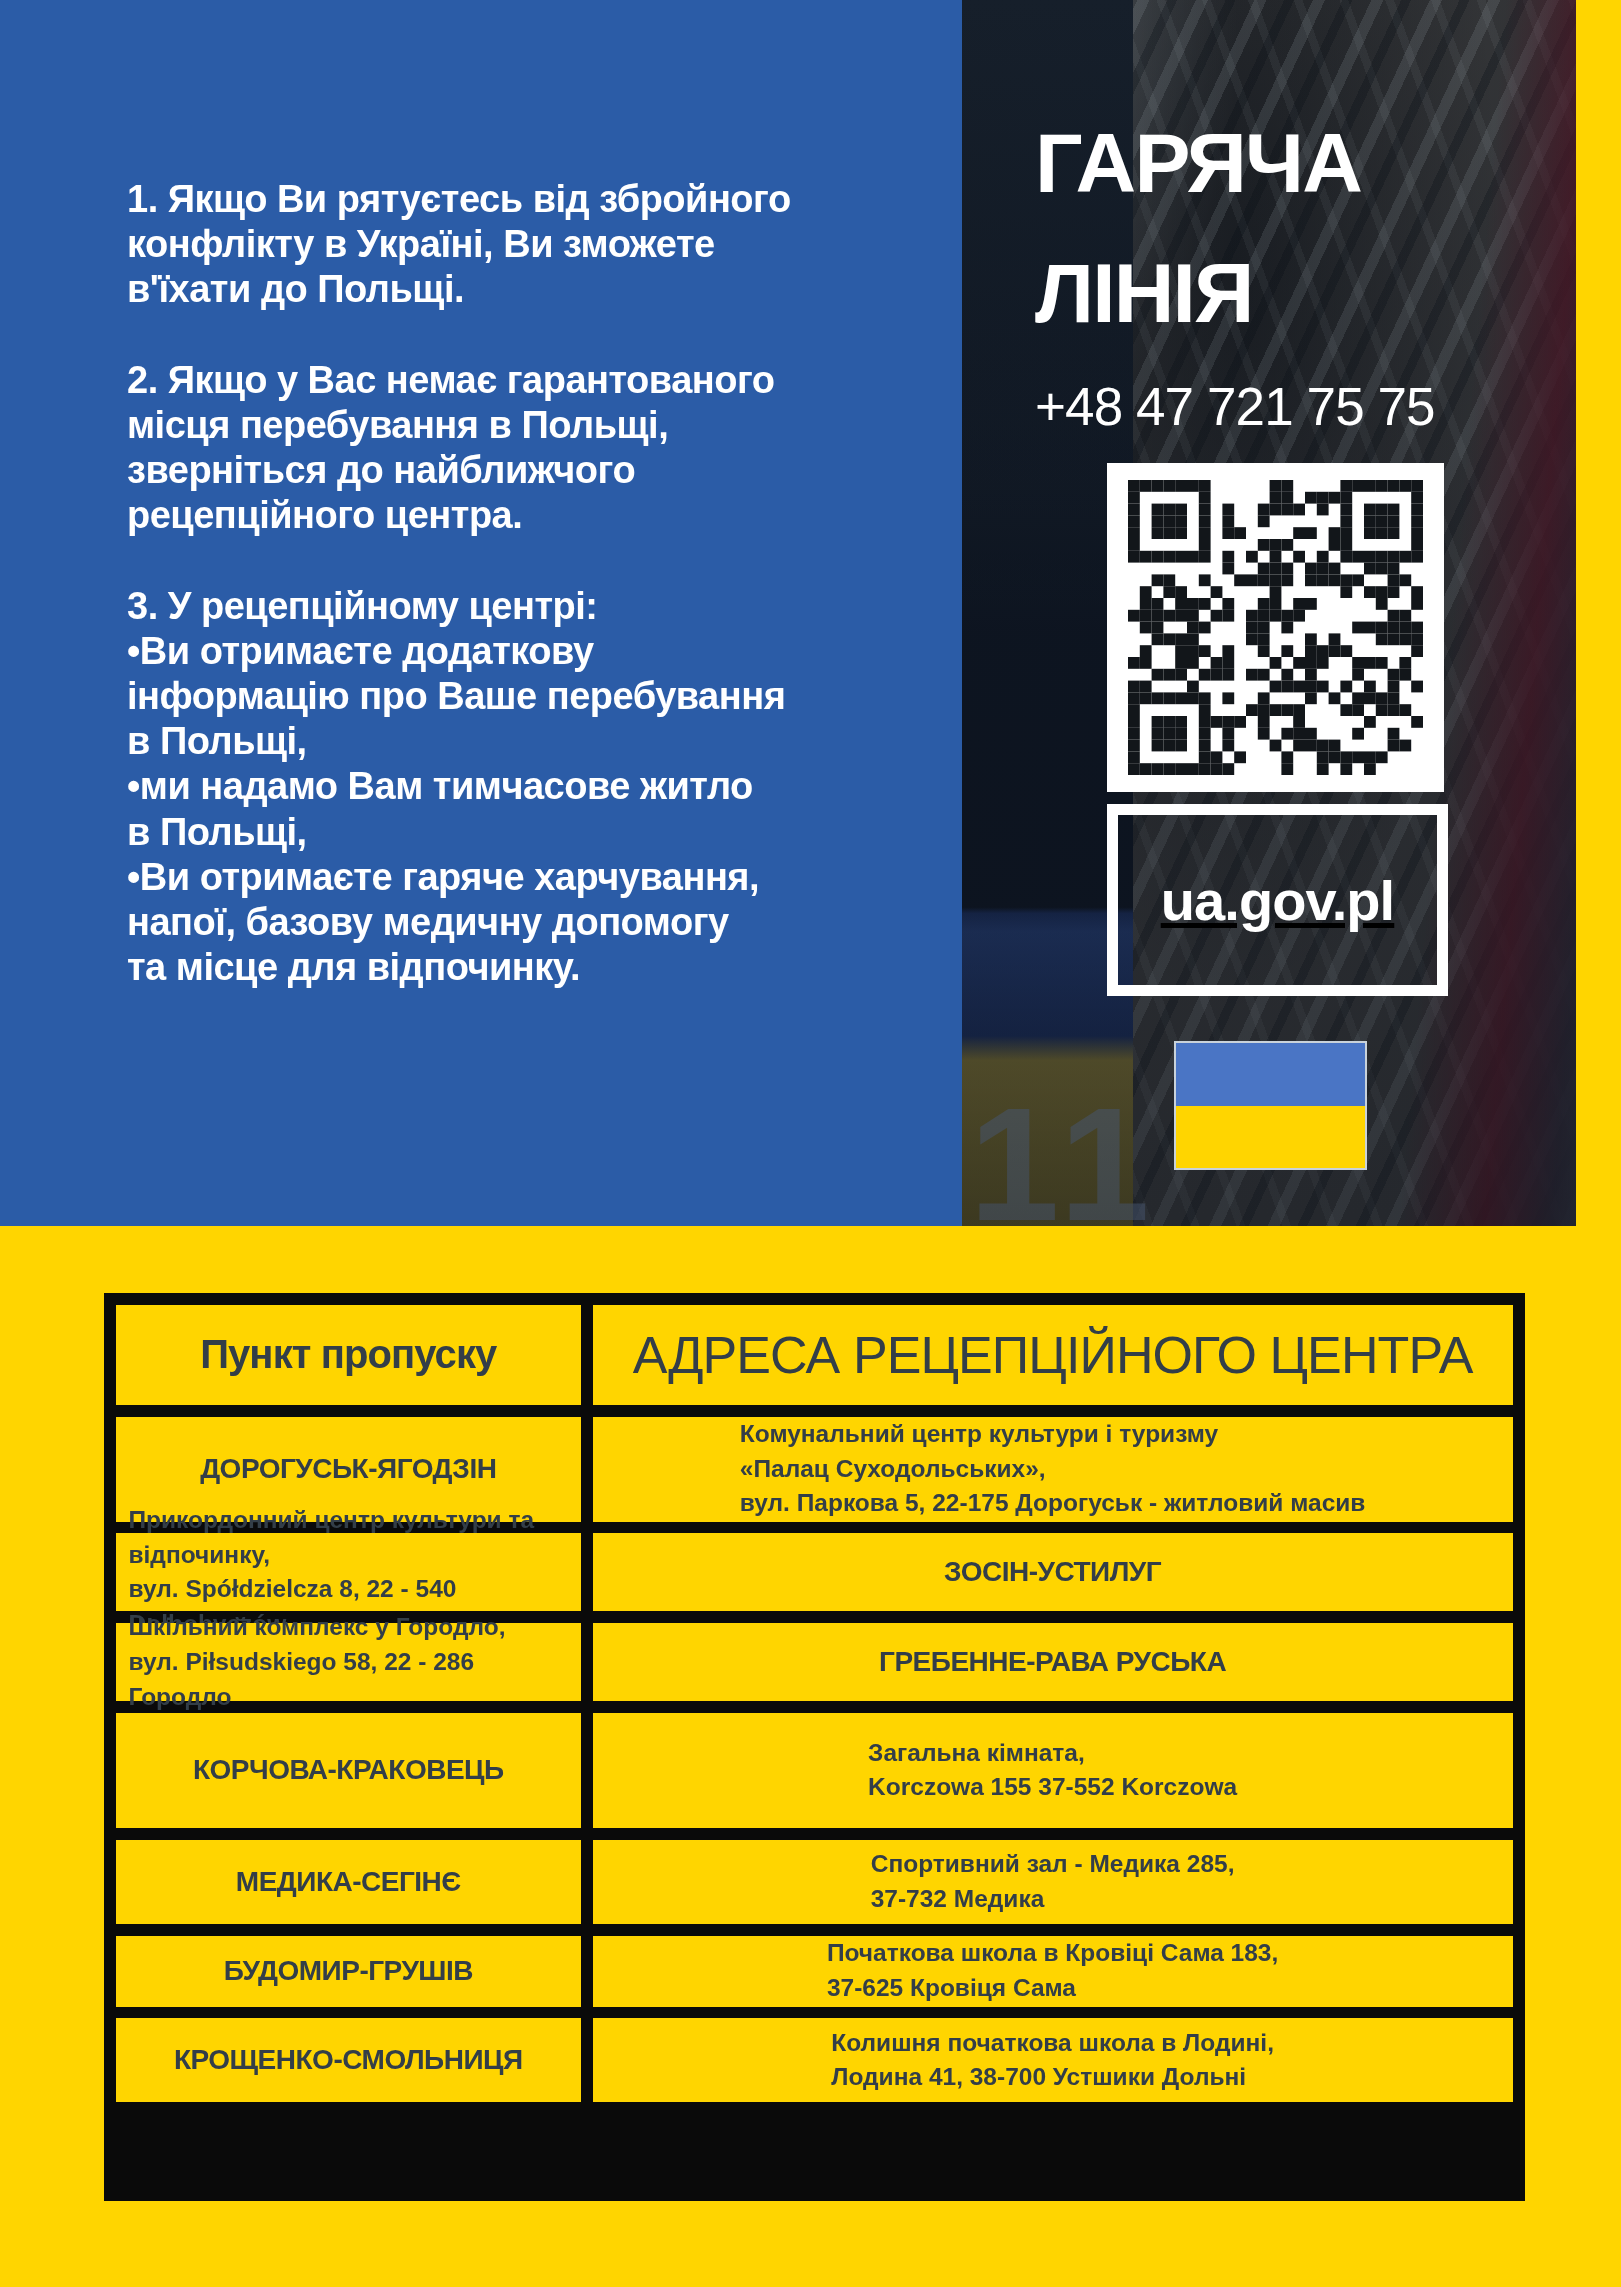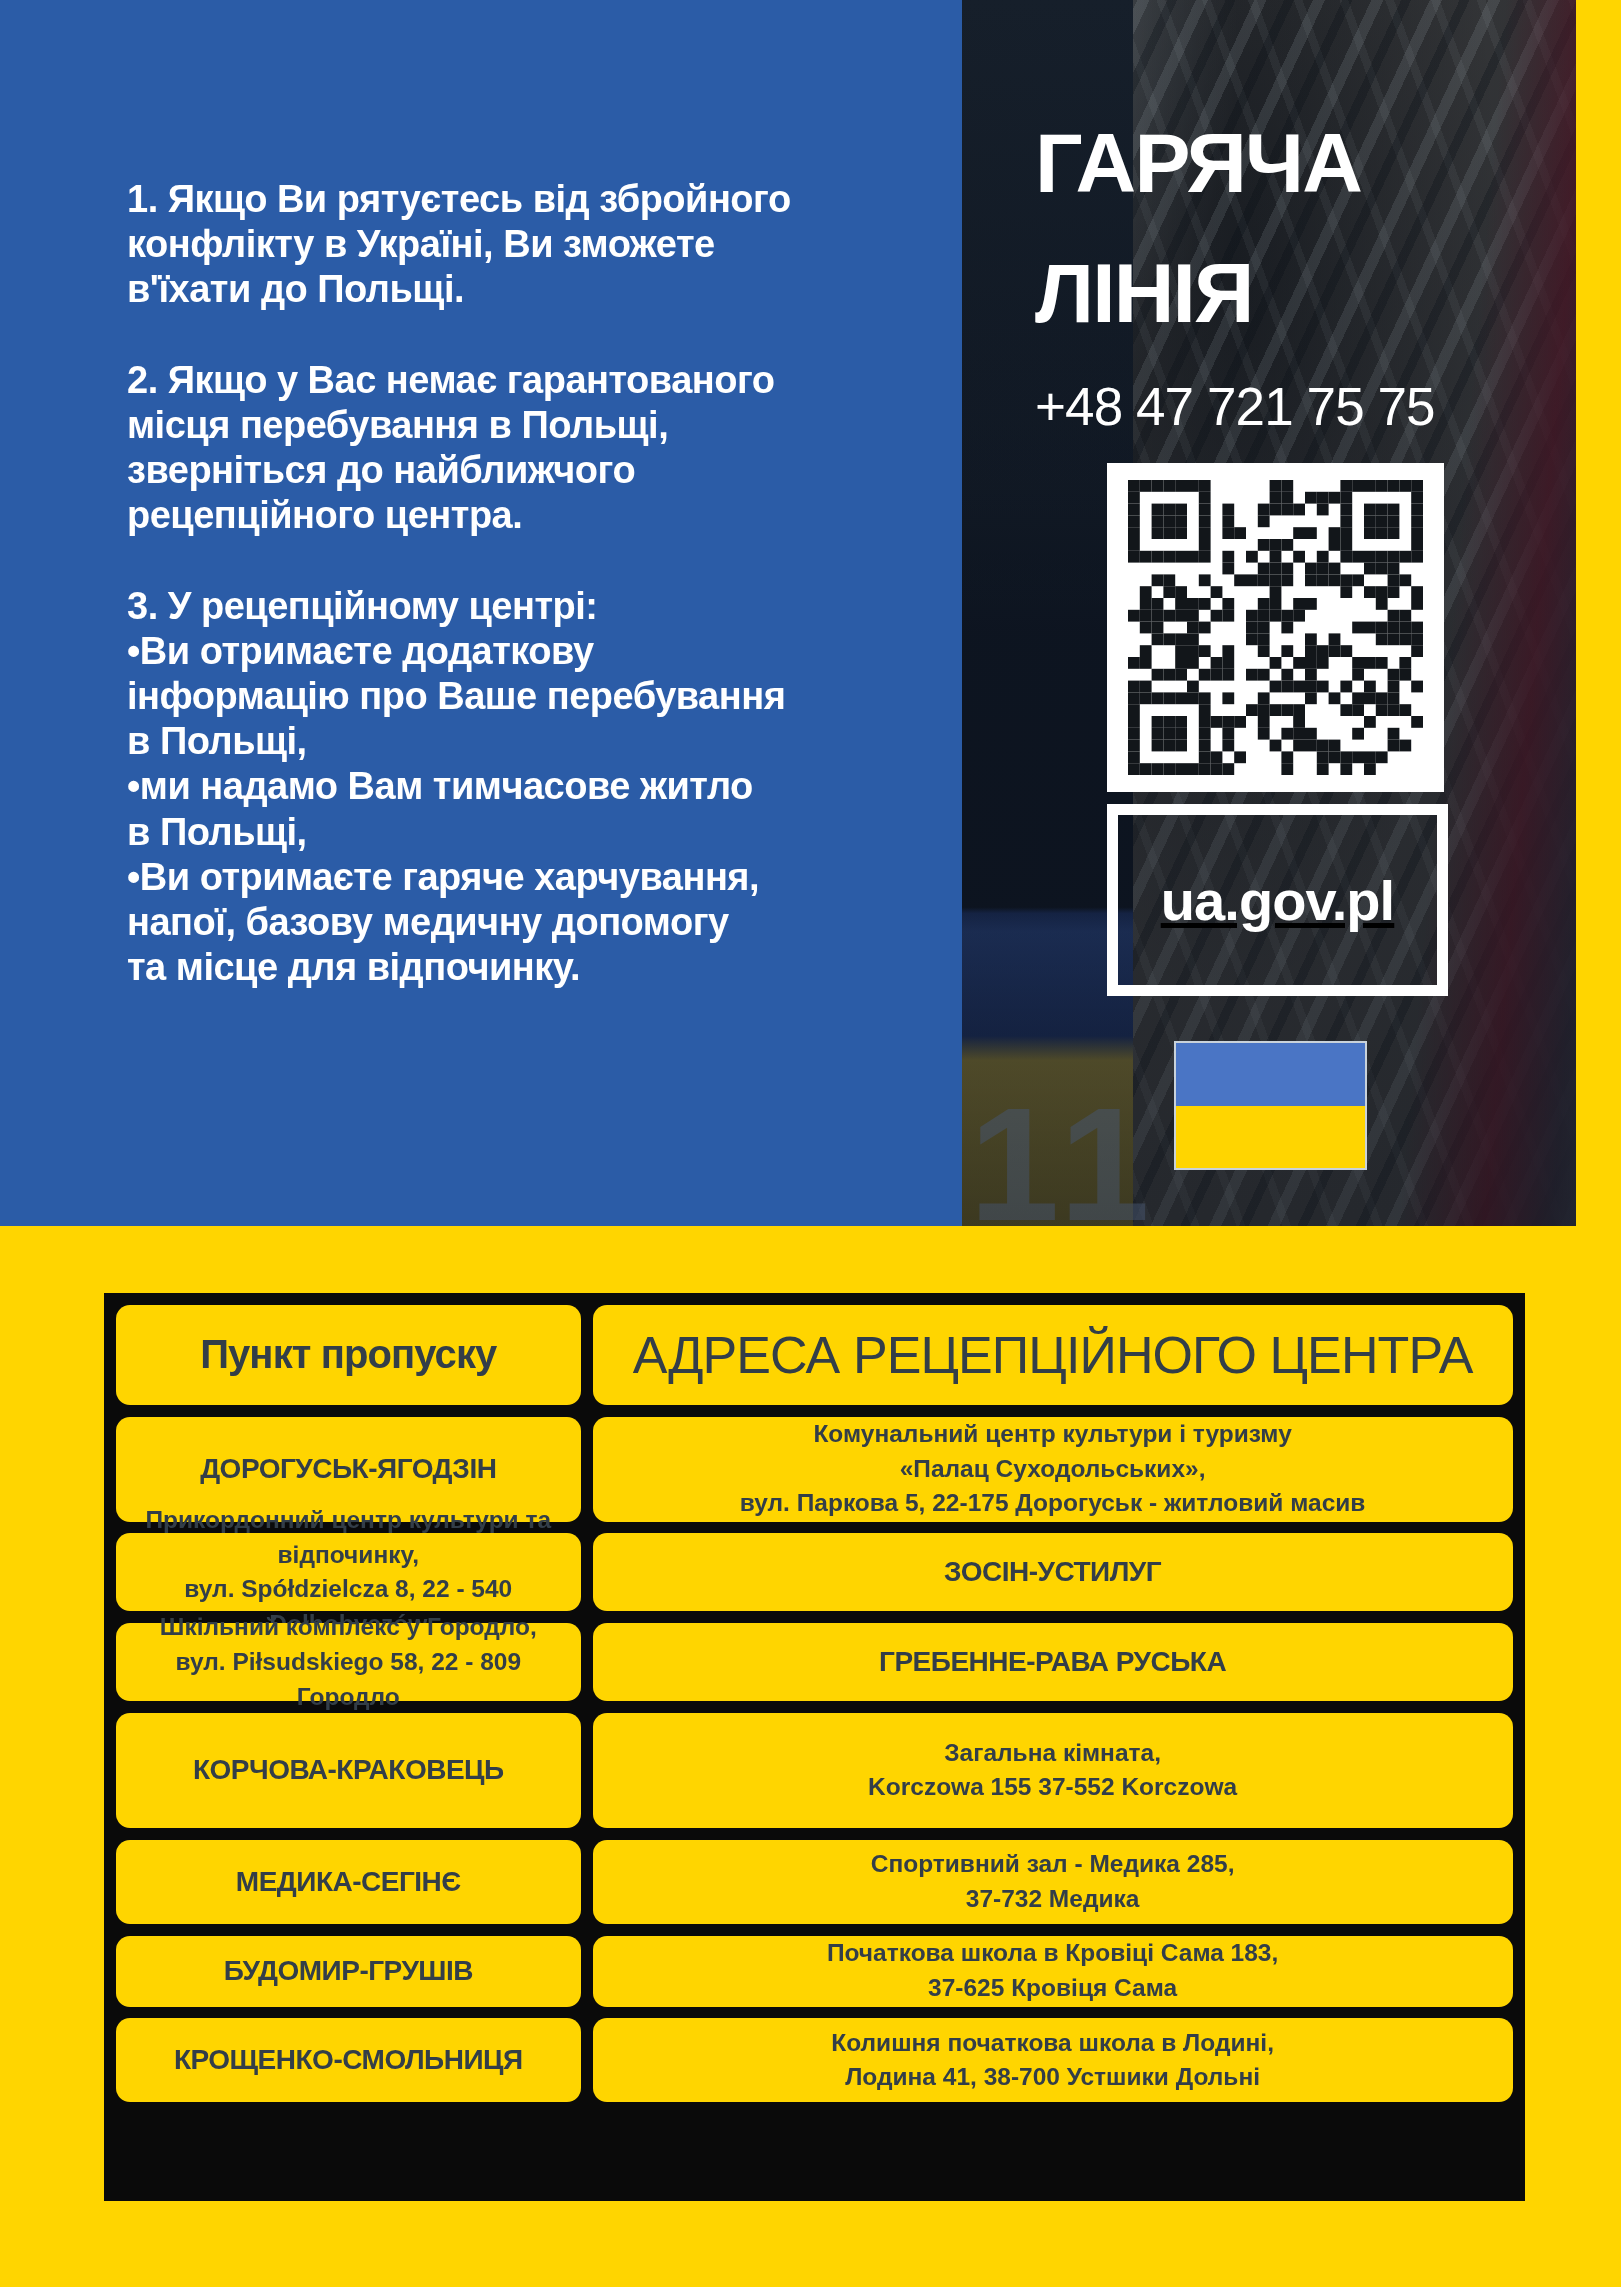--- a/index.html
+++ b/index.html
@@ -78,21 +78,21 @@
   
   .bottom{ position:absolute; left:0; top:1226px; width:1621px; height:1061px; background:#ffd500; }
   .rc-table{
     position:absolute; left:104px; top:67px; width:1421px;
     display:grid; grid-template-columns:465px 920px;
     grid-template-rows:100px 105px 78px 78px 115px 84px 71px 84px 75px;
     gap:11.8px; padding:11.8px; background:#0a0a0a;
   }
   .cell{
     background:#ffd500; color:#333e48; display:flex; align-items:center; justify-content:center;
-    text-align:center; padding:5.5px 12.7px;border-radius:14px;
+    padding:5.5px 12.7px;
   }
   .head-point{ font-size:40px; font-weight:800; letter-spacing:-0.9px; }
   .head-addr{ font-size:52px; font-weight:400; letter-spacing:-0.9px; }
   .cell-point{ font-size:28px; font-weight:800; letter-spacing:-0.5px; }
   .cell-addr{ font-size:24.5px; font-weight:700; line-height:1.42; white-space:pre-line; }
 </style>
 </head>
 <body>
 
 <div class="page">
@@ -486,21 +486,21 @@
       <div class="cell cell-point">ДОРОГУСЬК-ЯГОДЗІН</div>
       <div class="cell cell-addr">Комунальний центр культури і туризму
 «Палац Суходольських»,
 вул. Паркова 5, 22-175 Дорогуськ - житловий масив</div>
 
       <div class="cell cell-addr">Прикордонний центр культури та відпочинку,
 вул. Spółdzielcza 8, 22 - 540 Dołhobyczów</div>
 
       <div class="cell cell-point">ЗОСІН-УСТИЛУГ</div>
       <div class="cell cell-addr">Шкільний комплекс у Городло,
-вул. Piłsudskiego 58, 22 - 809 Городло</div>
+вул. Piłsudskiego 58, 22 - 286 Городло</div>
 
       <div class="cell cell-point">ГРЕБЕННЕ-РАВА РУСЬКА</div>
 
       <div class="cell cell-point">КОРЧОВА-КРАКОВЕЦЬ</div>
       <div class="cell cell-addr">Загальна кімната,
 Korczowa 155 37-552 Korczowa</div>
 
       <div class="cell cell-point">МЕДИКА-СЕГІНЄ</div>
       <div class="cell cell-addr">Спортивний зал - Медика 285,
 37-732 Медика</div>

